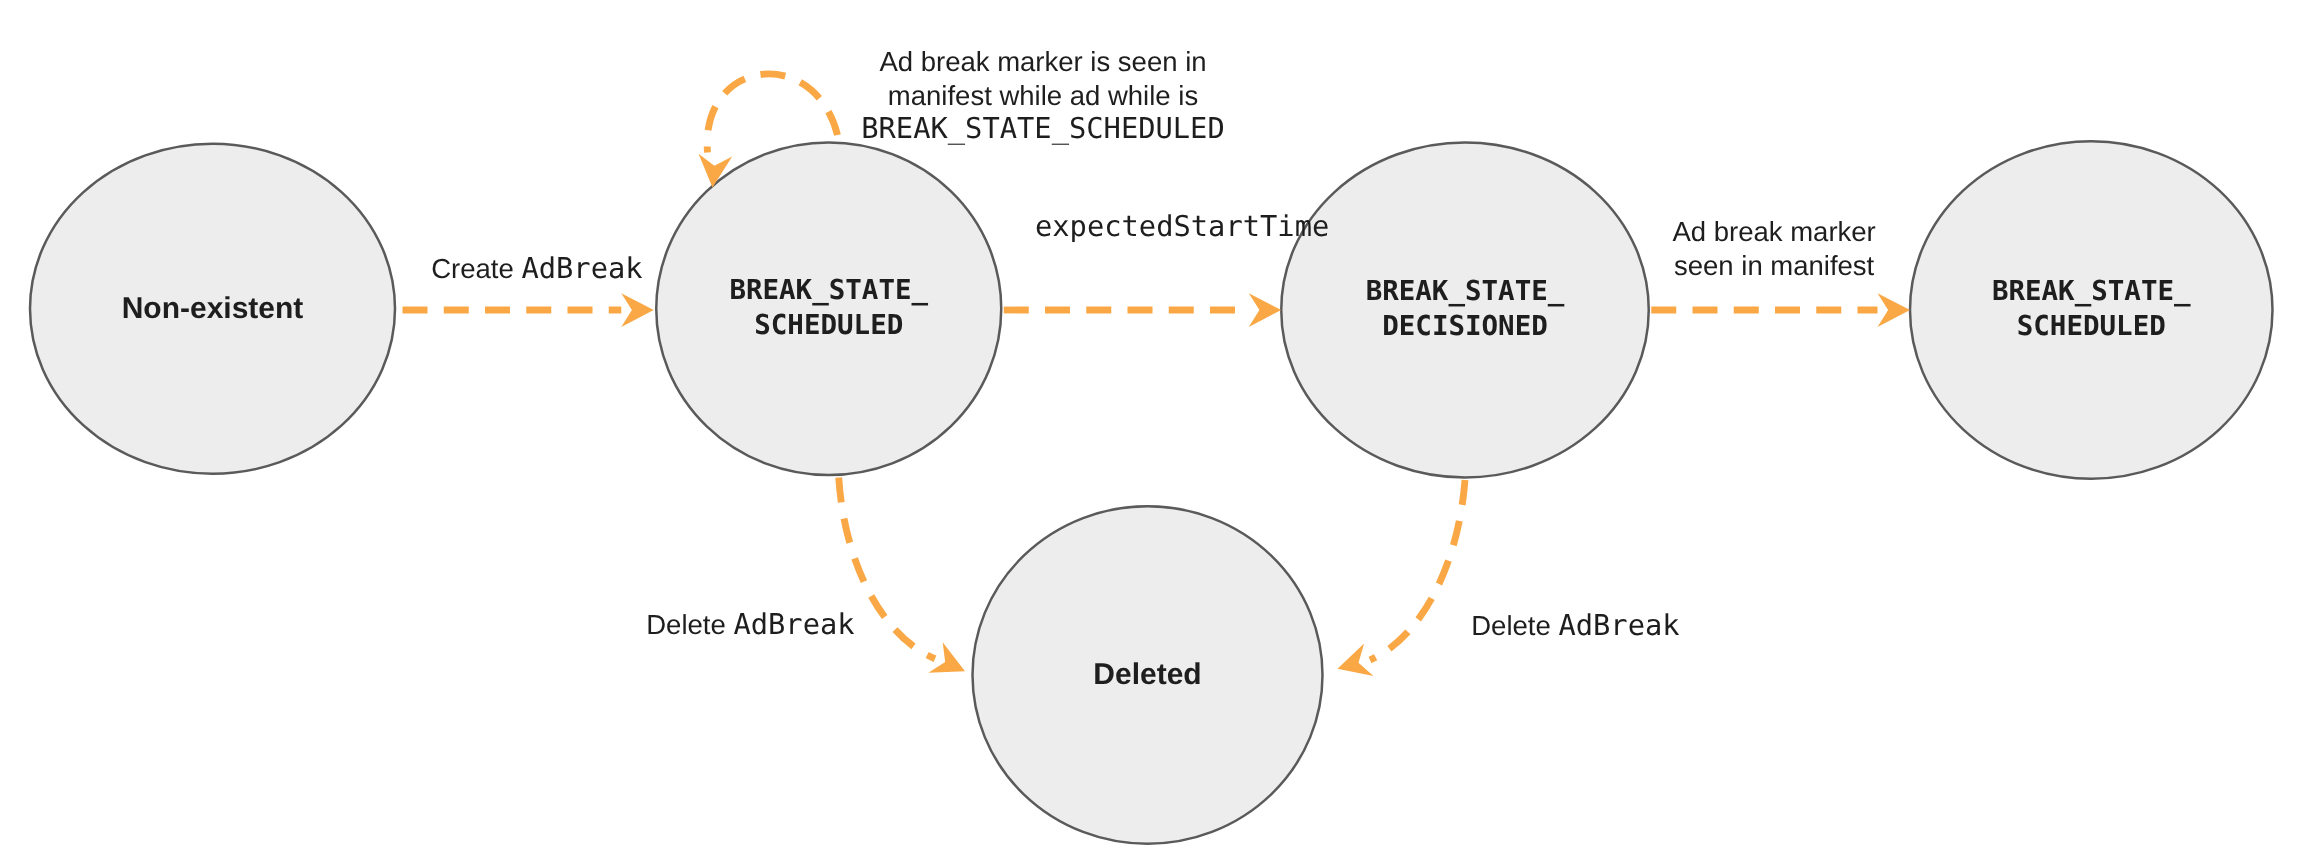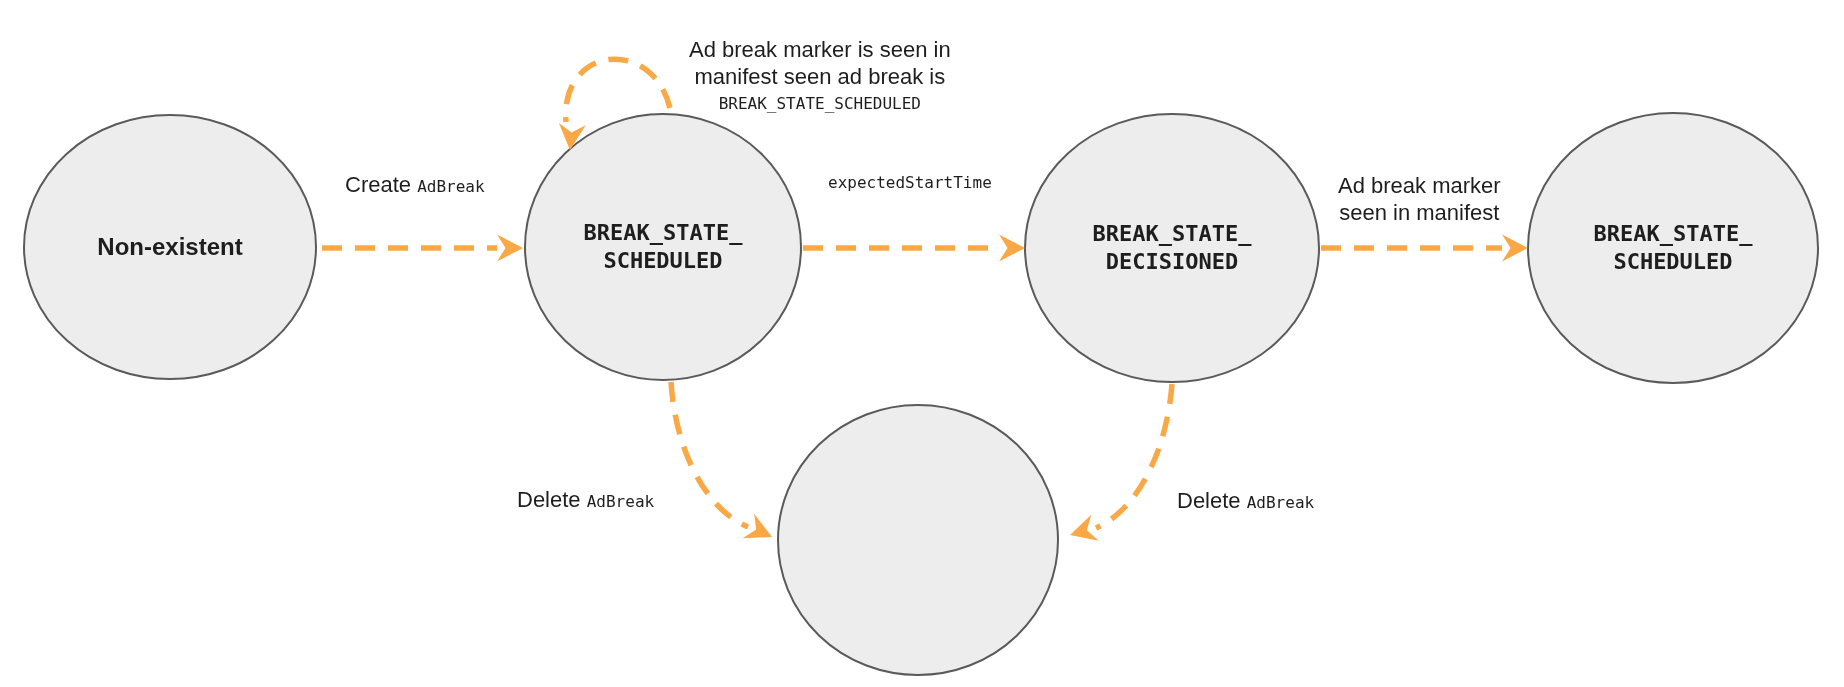--- a/index.html
+++ b/index.html
@@ -38,21 +38,21 @@
   .edge-label {
     position: absolute;
     white-space: nowrap;
     font: 400 22px/27px "Liberation Sans", sans-serif;
     color: var(--text);
     text-align: center;
   }
   .edge-label .mono,
   .edge-label .mono-line {
     font-family: "DejaVu Sans Mono", monospace;
-    font-size: 16px;
+    font-size: 23px;
   }
 </style>
 </head>
 <body>
 
 <div class="canvas">
 
   <svg width="1844" height="687" viewBox="0 0 1844 687" aria-hidden="true">
 
     <g fill="var(--state-fill)" stroke="var(--state-stroke)" stroke-width="2">
@@ -94,28 +94,31 @@
   <div class="state-label mono-state" style="left:1025px; top:114px; width:294px; height:268px;">
     <div>BREAK_STATE_</div>
     <div>DECISIONED</div>
   </div>
 
   <div class="state-label mono-state" style="left:1528px; top:113px; width:290px; height:270px;">
     <div>BREAK_STATE_</div>
     <div>SCHEDULED</div>
   </div>
 
+  <div class="state-label sans-state" style="left:778px; top:405px; width:280px; height:270px;">
+    <div>Deleted</div>
+  </div>
 
-  <div class="edge-label" style="left:345px; top:171px;">
+  <div class="edge-label" style="left:345px; top:201px;">
     <span class="sans">Create </span><span class="mono">AdBreak</span>
   </div>
 
   <div class="edge-label" style="left:689px; top:36px;">
     <div>Ad break marker is seen in</div>
-    <div>manifest seen ad break is</div>
+    <div>manifest while ad while is</div>
     <div class="mono-line">BREAK_STATE_SCHEDULED</div>
   </div>
 
   <div class="edge-label" style="left:828px; top:169px;">
     <div class="mono-line">expectedStartTime</div>
   </div>
 
   <div class="edge-label" style="left:1338px; top:172px;">
     <div>Ad break marker</div>
     <div>seen in manifest</div>

